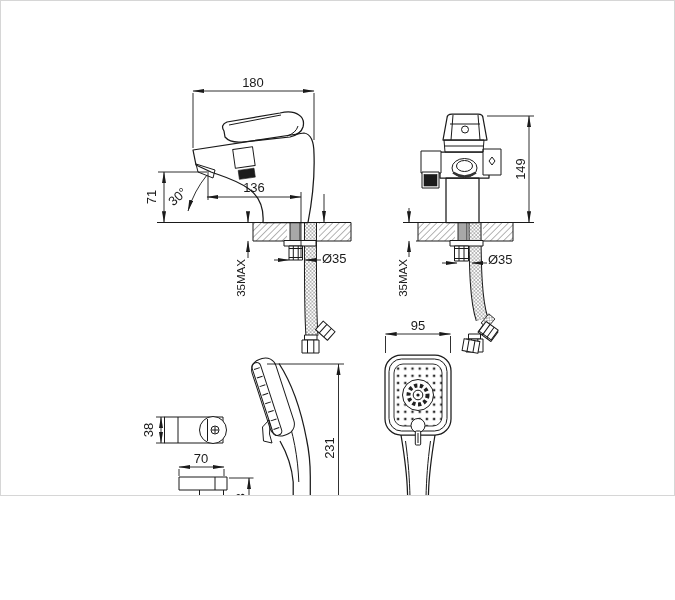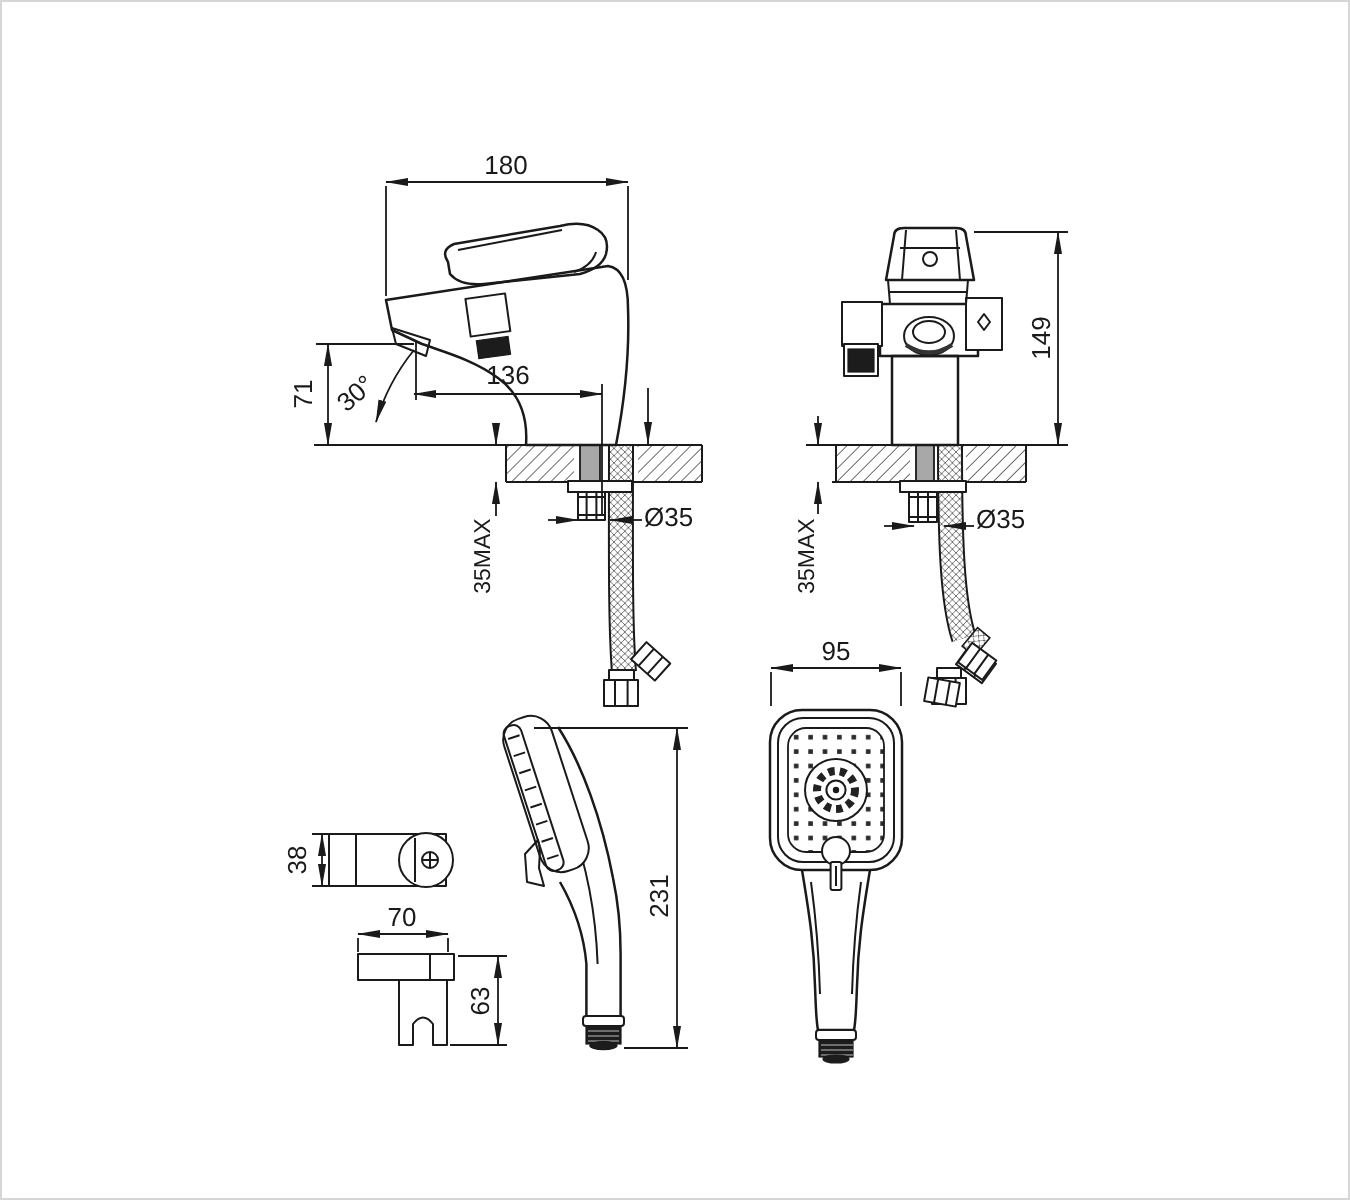--- a/index.html
+++ b/index.html
@@ -1,16 +1,16 @@
 <!DOCTYPE html>
 <html><head>
 <meta charset="utf-8">
 <style>
   html,body{margin:0;padding:0;background:#fff;}
-  .frame{position:relative;width:675px;height:600px;box-sizing:border-box;border:1px solid #d6d6d6;background:#fff;overflow:hidden;}
+  .frame{position:relative;width:675px;height:496px;box-sizing:border-box;border:1px solid #d6d6d6;background:#fff;overflow:hidden;}
   svg{display:block;}
   .ln{fill:none;stroke:#1a1a1a;stroke-width:1;stroke-linecap:butt;stroke-linejoin:round;}
   .ln2{fill:none;stroke:#1a1a1a;stroke-width:1.25;stroke-linejoin:round;}
   .wh{fill:#ffffff;stroke:#1a1a1a;stroke-width:1;stroke-linejoin:round;}
   .dk{fill:#1c1c1c;stroke:#1a1a1a;stroke-width:0.6;}
   .mt{fill:#a8a8a8;stroke:#1a1a1a;stroke-width:0.9;}
   .dim{fill:none;stroke:#1a1a1a;stroke-width:0.9;}
   .txt{font-family:"Liberation Sans",sans-serif;font-size:13px;fill:#1a1a1a;}
   .txts{font-family:"Liberation Sans",sans-serif;font-size:11.5px;fill:#1a1a1a;}
   .rib{stroke:#888;stroke-width:0.8;}

